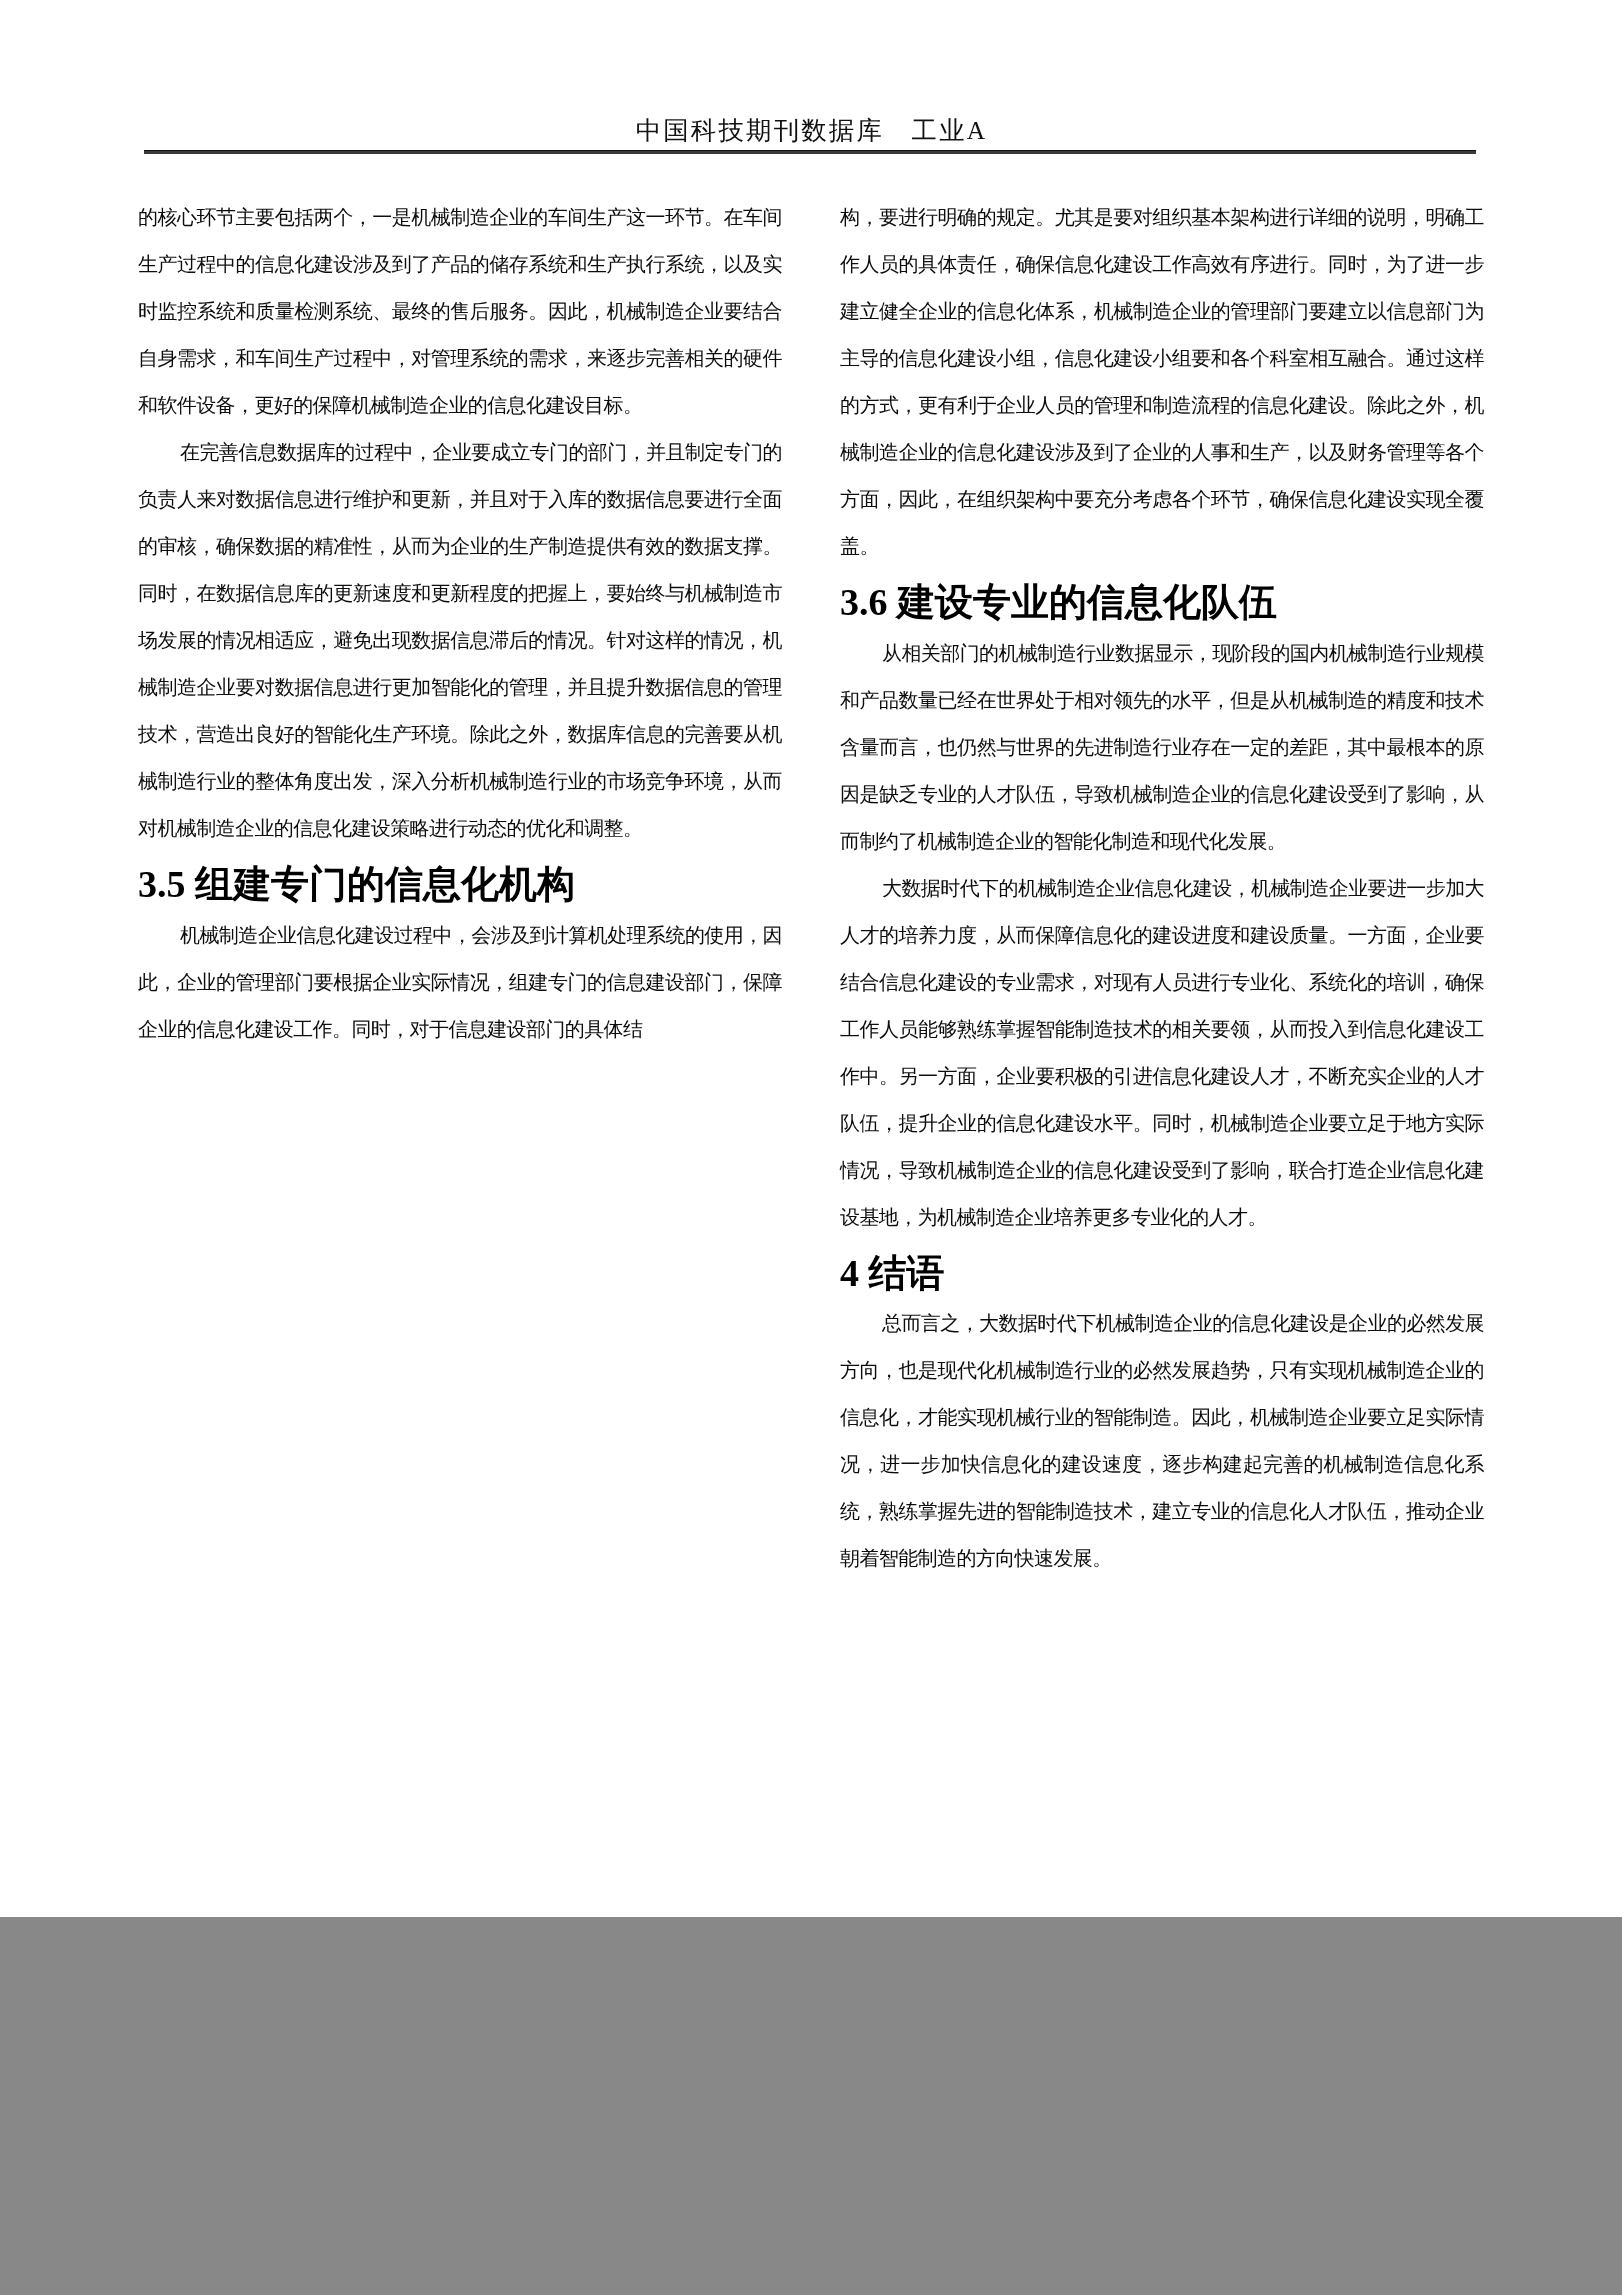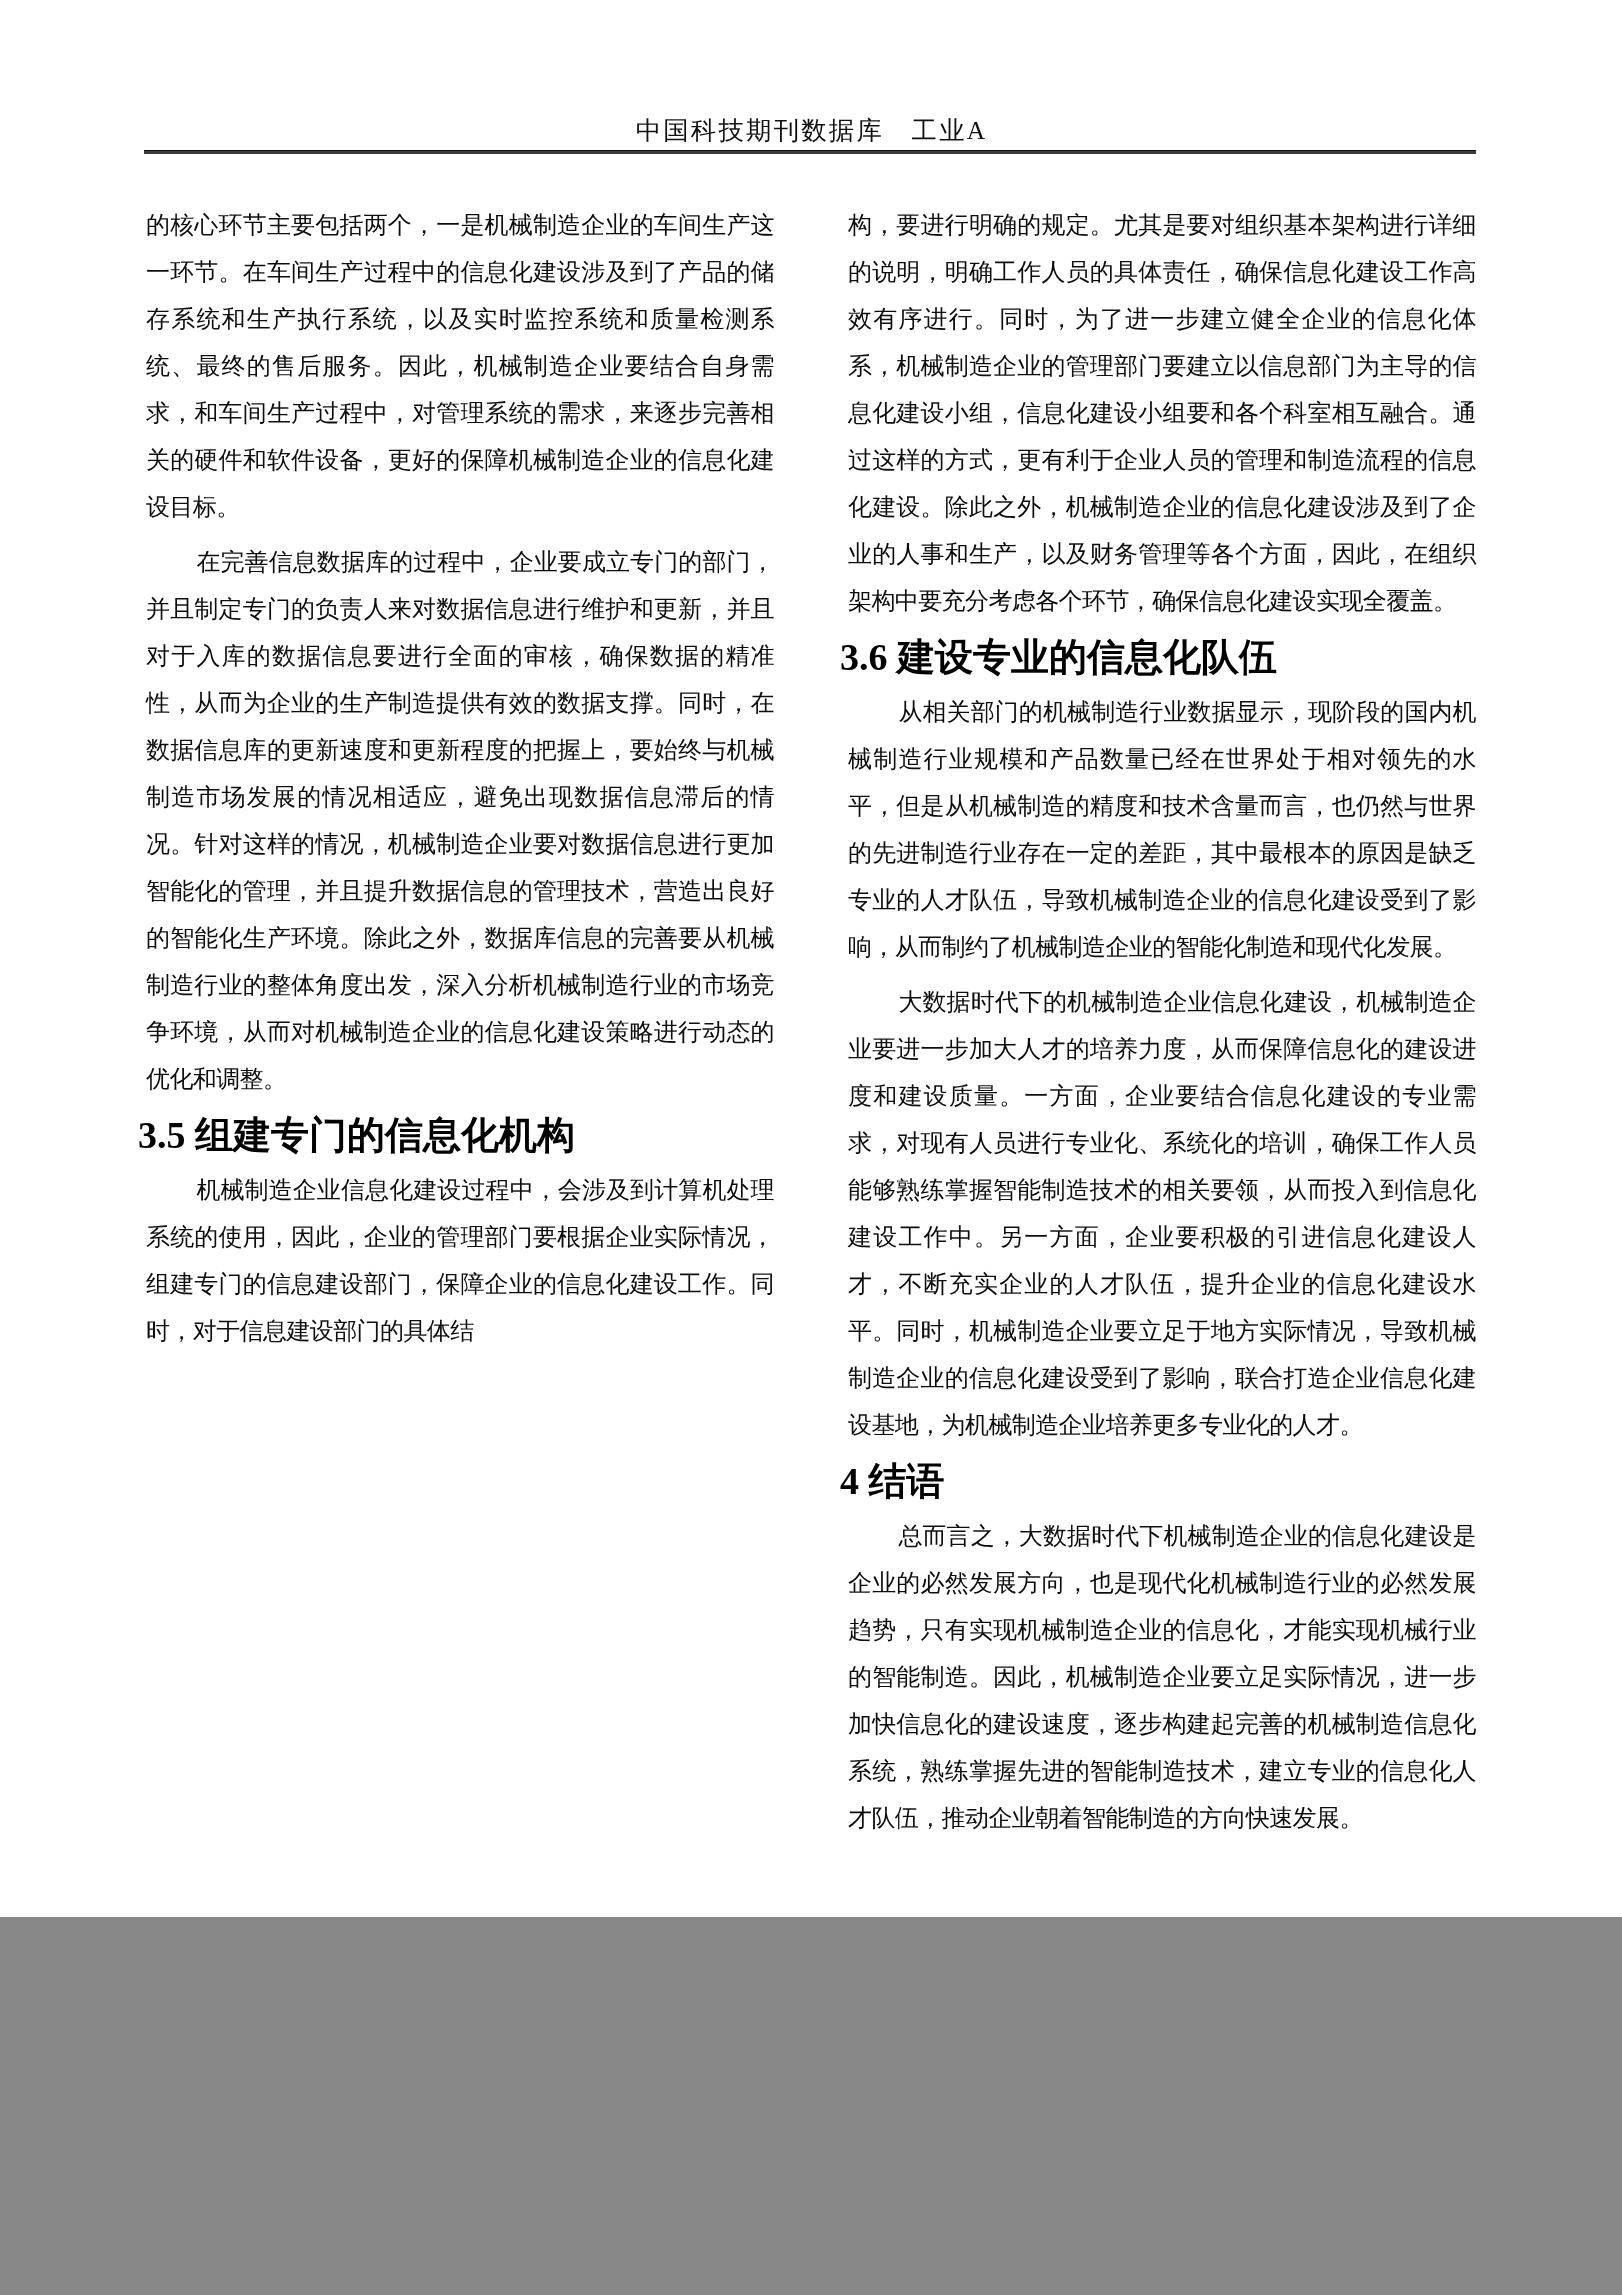--- a/index.html
+++ b/index.html
@@ -32,22 +32,22 @@
     top:194px;left:138px;
     width:1346px;
     display:flex;
     gap:58px;
     align-items:flex-start;
   }
   .col{
     width:644px;
   }
   .para{
-    margin:8px;
-    font-size:24px;
+    margin:0;
+    font-size:20px;
     line-height:47px;
     letter-spacing:-0.6px;
     text-align:justify;
     text-justify:inter-character;
     text-indent:2.1em;
     color:#0d0d0d;
   }
   .para.no-indent{text-indent:0;}
   .heading{
     margin:9px 0 3.7px 0;

